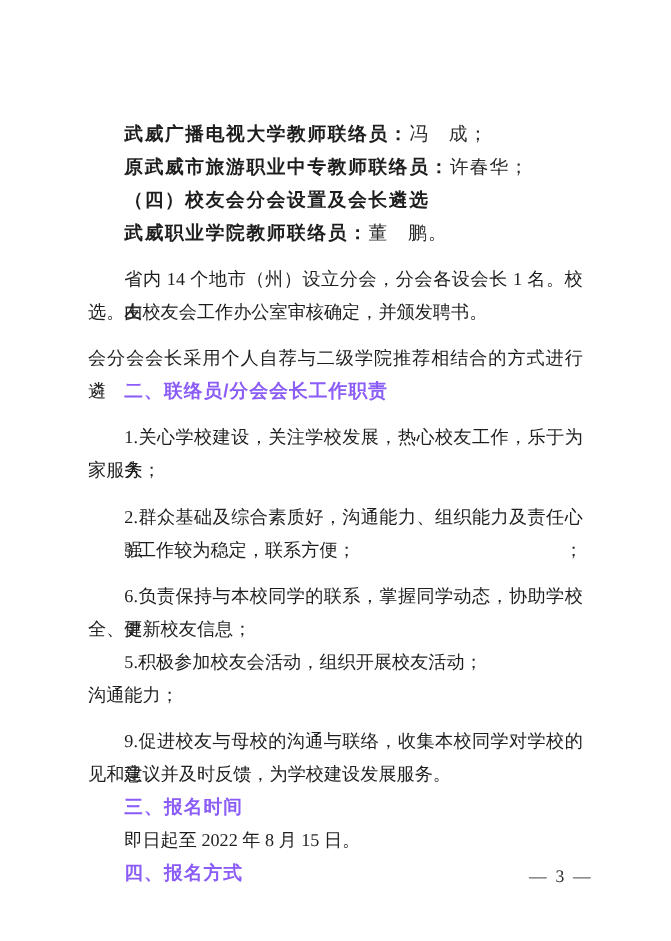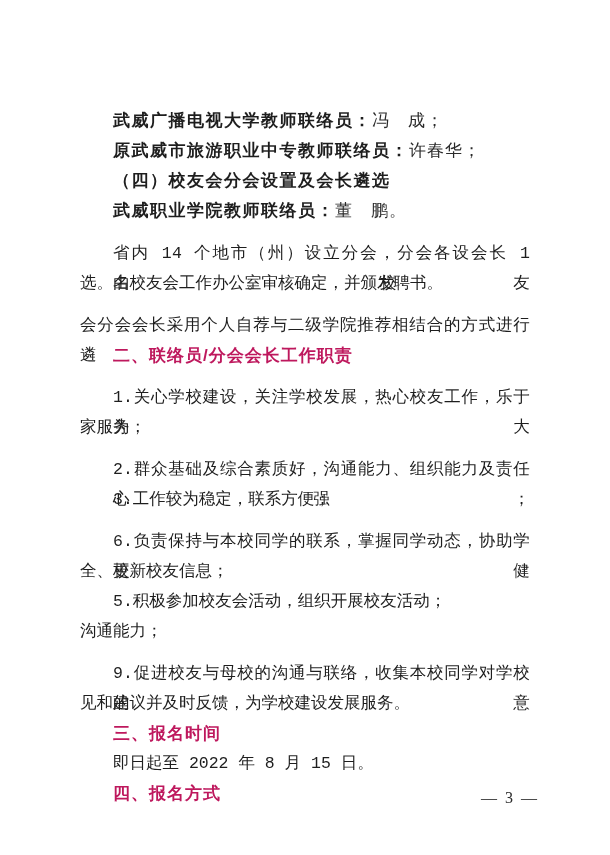--- a/index.html
+++ b/index.html
@@ -21,21 +21,20 @@
     left: 80px;
     top: 107px;
     width: 450px;
   }
   .line {
     height: 30px;
     line-height: 30px;
     font-size: 16.5px;
     white-space: nowrap;
     overflow: visible;
-    font-family: Liberation Mono, monospace;
   }
   .indent { padding-left: 33px; }
   .justify {
     white-space: normal;
     text-align: justify;
     text-align-last: justify;
     text-justify: inter-character;
     letter-spacing: 0.2px;
     margin-top: 12px;
   }
@@ -52,21 +51,21 @@
   .h-serif {
     font-weight: bold;
     font-size: 17px;
     letter-spacing: 1.5px;
   }
   .h-sans {
     font-family: "Liberation Sans", sans-serif;
     font-weight: 700;
     font-size: 17px;
     letter-spacing: 1px;
-    color: #be185d;
+    color: #8b5cf6;
   }
   .footer-page-number {
     position: absolute;
     left: 481px;
     top: 789px;
     font-family: "Liberation Serif", serif;
     font-size: 16px;
     letter-spacing: 2px;
     color: #2b2b2b;
   }

